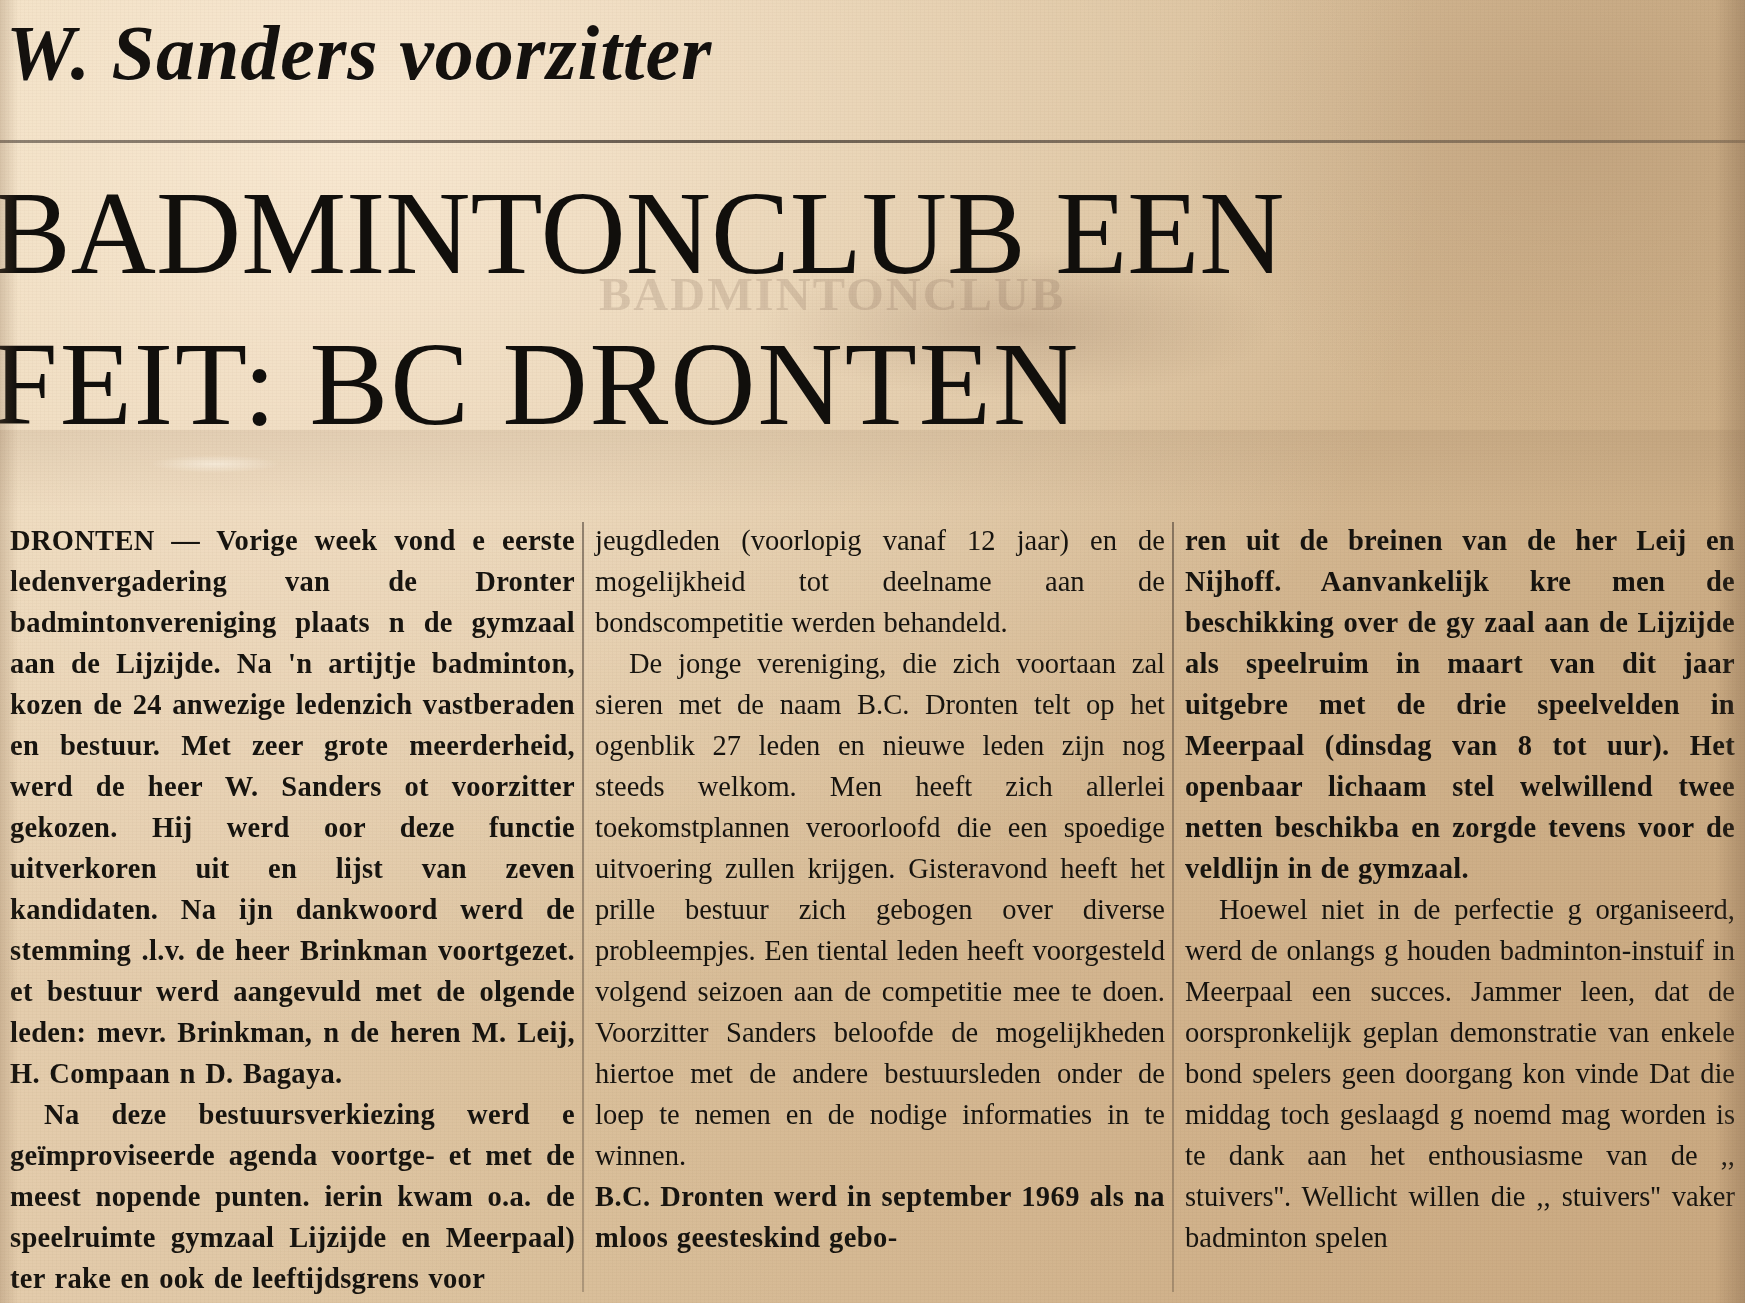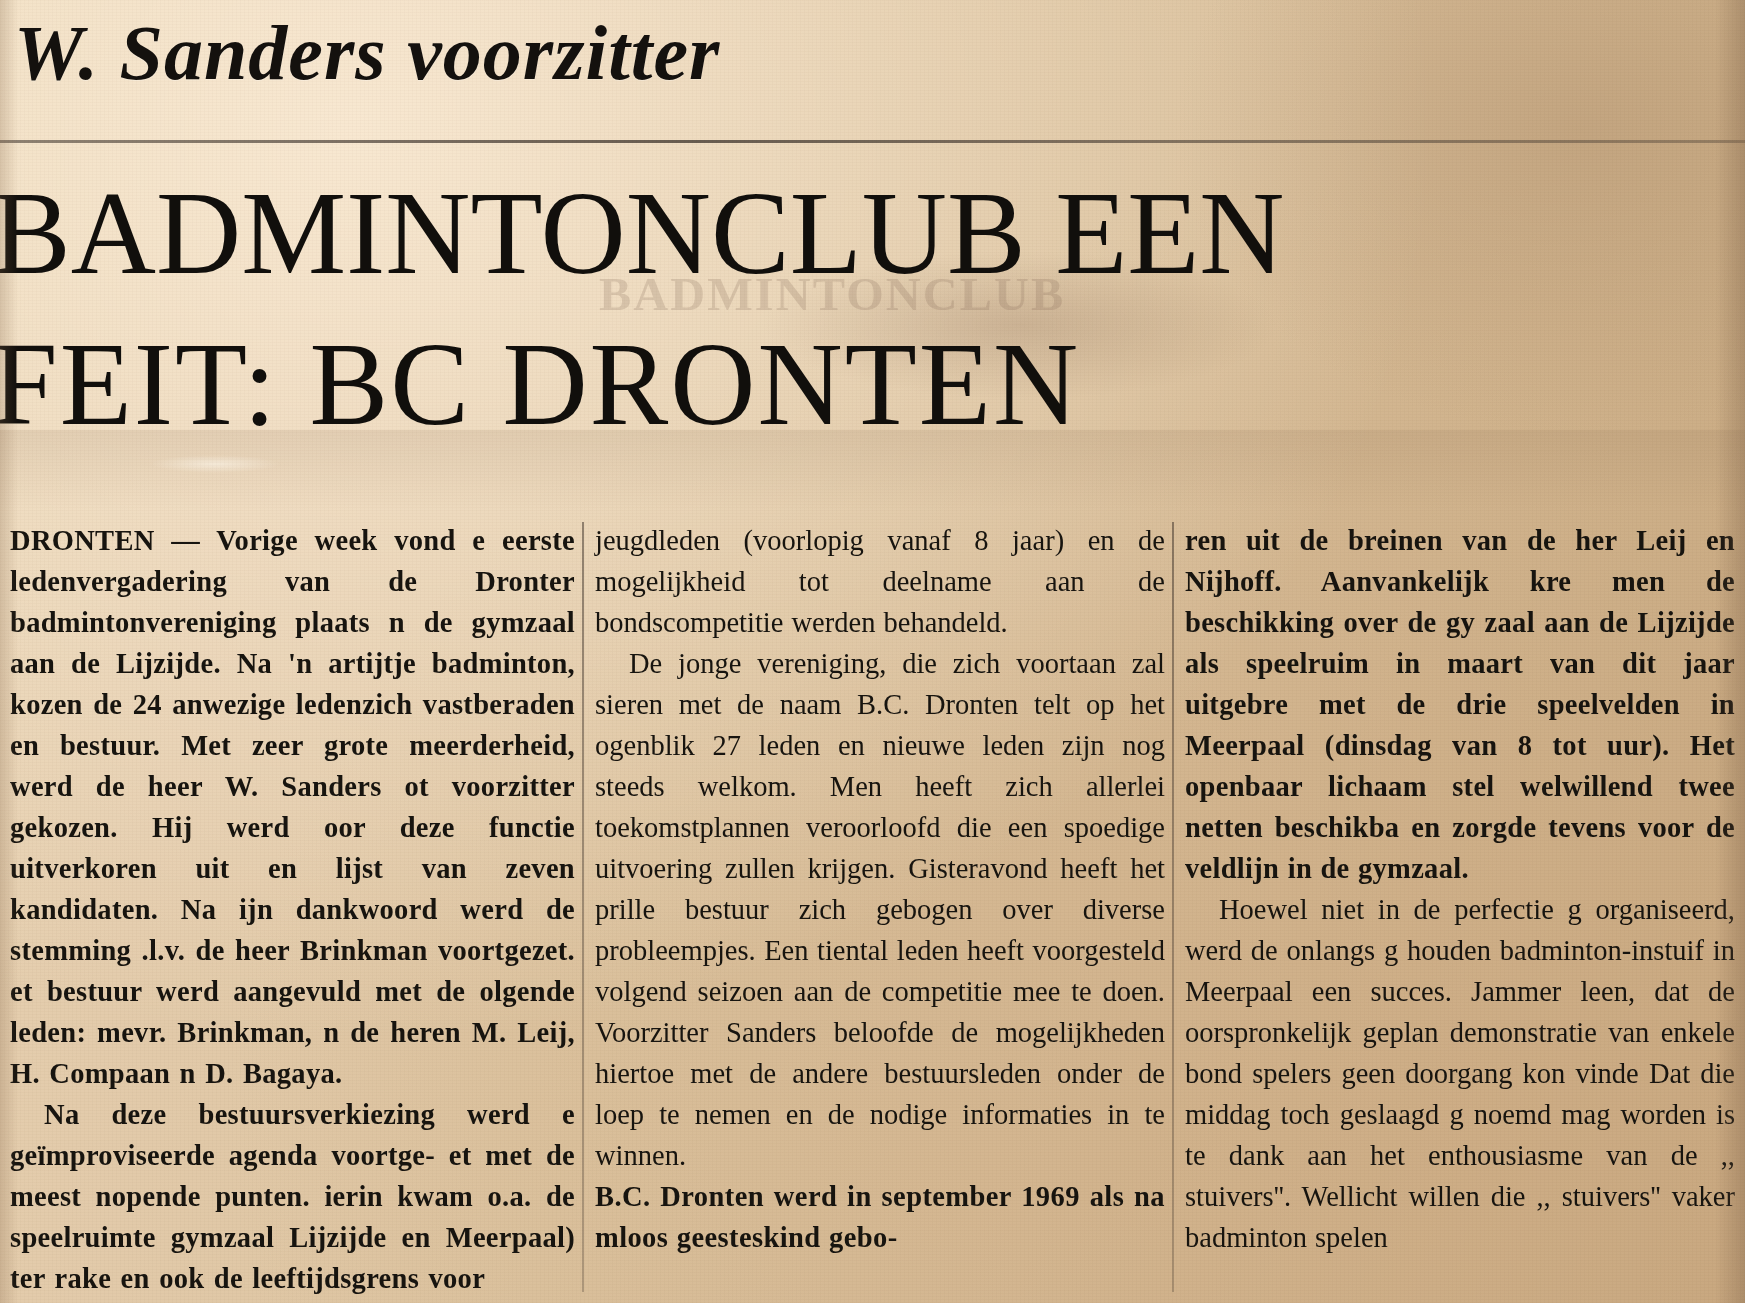--- a/index.html
+++ b/index.html
@@ -61,21 +61,21 @@
     font-weight: bold;
     letter-spacing: 2px;
     color: rgba(130,105,85,0.22);
     transform: scaleX(1.05);
     pointer-events: none;
     white-space: nowrap;
   }
 
   .kicker {
     position: absolute;
-    left: 14px;
+    left: 6px;
     top: 8px;
     font-family: "Liberation Serif", serif;
     font-style: italic;
     font-weight: bold;
     font-size: 78px;
     letter-spacing: 1px;
     color: #14110e;
     text-shadow: 0 1px 0 rgba(255,255,255,0.25);
     white-space: nowrap;
   }
@@ -208,21 +208,21 @@
 
   <div class="stain-c"></div>
 
   <div class="columns">
     <div class="col col1">
       <p>DRONTEN — Vorige week vond e eerste ledenvergadering van de Dronter badmintonvereniging plaats n de gymzaal aan de Lijzijde. Na 'n artijtje badminton, kozen de 24 anwezige ledenzich vastberaden en bestuur. Met zeer grote meerderheid, werd de heer W. Sanders ot voorzitter gekozen. Hij werd oor deze functie uitverkoren uit en lijst van zeven kandidaten. Na ijn dankwoord werd de stemming .l.v. de heer Brinkman voortgezet. et bestuur werd aangevuld met de olgende leden: mevr. Brinkman, n de heren M. Leij, H. Compaan n D. Bagaya.</p>
       <p class="indent">Na deze bestuursverkiezing werd e geïmproviseerde agenda voortge- et met de meest nopende punten. ierin kwam o.a. de speelruimte gymzaal Lijzijde en Meerpaal) ter rake en ook de leeftijdsgrens voor</p>
     </div>
 
     <div class="col col2">
-      <p>jeugdleden (voorlopig vanaf 8 jaar) en de mogelijkheid tot deelname aan de bondscompetitie werden behandeld.</p>
+      <p>jeugdleden (voorlopig vanaf 12 jaar) en de mogelijkheid tot deelname aan de bondscompetitie werden behandeld.</p>
       <p class="indent">De jonge vereniging, die zich voortaan zal sieren met de naam B.C. Dronten telt op het ogenblik 27 leden en nieuwe leden zijn nog steeds welkom. Men heeft zich allerlei toekomstplannen veroorloofd die een spoedige uitvoering zullen krijgen. Gisteravond heeft het prille bestuur zich gebogen over diverse probleempjes. Een tiental leden heeft voorgesteld volgend seizoen aan de competitie mee te doen. Voorzitter Sanders beloofde de mogelijkheden hiertoe met de andere bestuursleden onder de loep te nemen en de nodige informaties in te winnen.</p>
       <p class="bold-lead">B.C. Dronten werd in september 1969 als na mloos geesteskind gebo-</p>
     </div>
 
     <div class="col col3">
       <p class="bold-block">ren uit de breinen van de her Leij en Nijhoff. Aanvankelijk kre men de beschikking over de gy zaal aan de Lijzijde als speelruim in maart van dit jaar uitgebre met de drie speelvelden in Meerpaal (dinsdag van 8 tot uur). Het openbaar lichaam stel welwillend twee netten beschikba en zorgde tevens voor de veldlijn in de gymzaal.</p>
       <p class="reg-block indent">Hoewel niet in de perfectie g organiseerd, werd de onlangs g houden badminton-instuif in Meerpaal een succes. Jammer leen, dat de oorspronkelijk geplan demonstratie van enkele bond spelers geen doorgang kon vinde Dat die middag toch geslaagd g noemd mag worden is te dank aan het enthousiasme van de ,, stuivers''. Wellicht willen die ,, stuivers'' vaker badminton spelen</p>
     </div>
 
     <div class="divider div1"></div>

